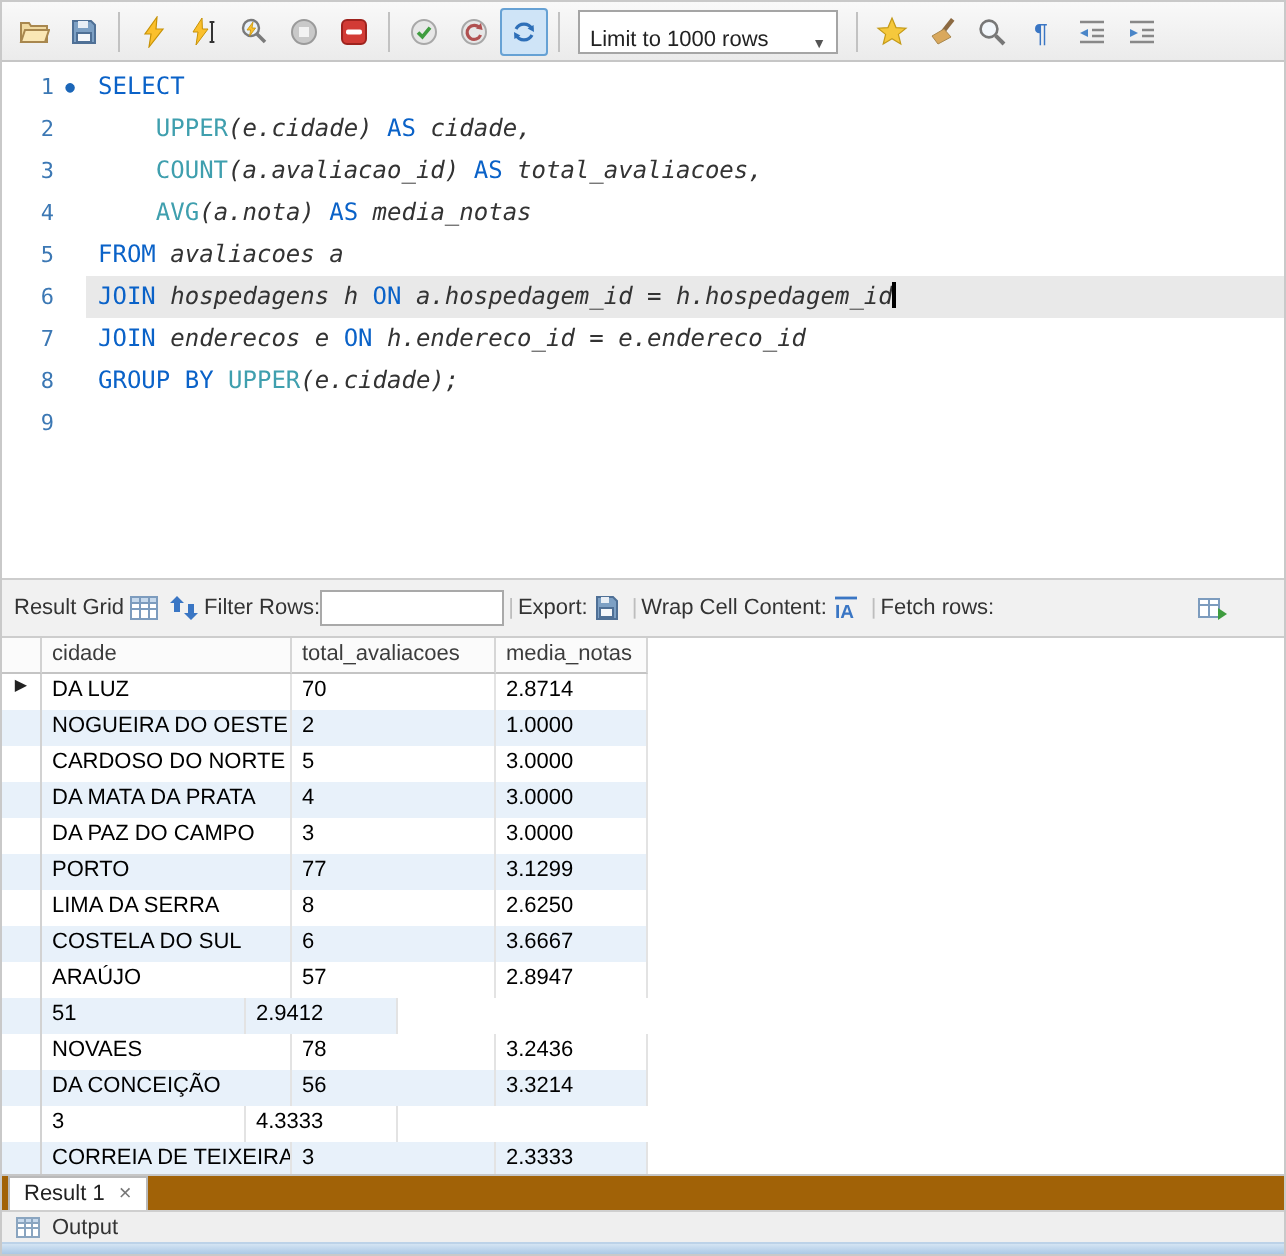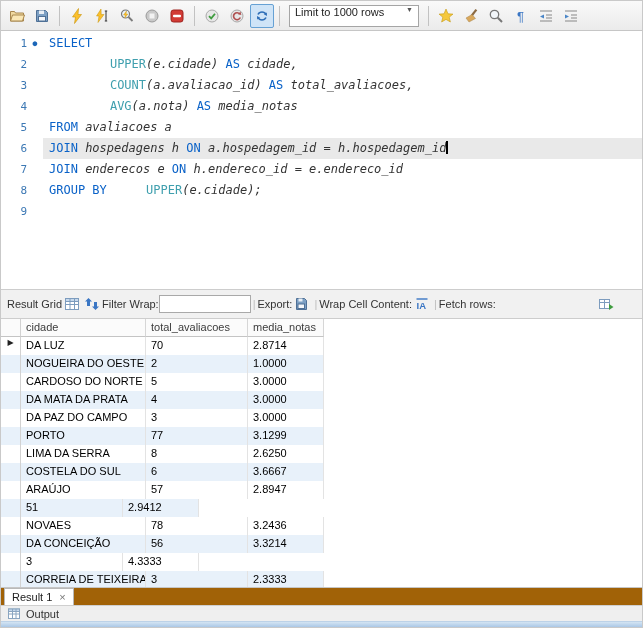--- a/index.html
+++ b/index.html
@@ -7,34 +7,34 @@
   body { font-family:"Liberation Sans", sans-serif; background:#fff; }
   .window { width:643px; height:628px; display:flex; flex-direction:column; border:1px solid #c9c9c9; background:#fff; }
 
   
   .toolbar { flex:0 0 30px; background:linear-gradient(#f9f9f9,#ebebeb); border-bottom:1px solid #c6c6c6;
              display:flex; align-items:center; padding:0 4px; gap:1px; }
   .tbtn { width:24px; height:24px; display:flex; align-items:center; justify-content:center;
           border:1px solid transparent; border-radius:2px; }
   .tbtn.active { background:#cfe4f7; border-color:#66a1d4; }
   .tsep { width:1px; height:20px; background:#c2c2c2; margin:0 4px; flex:0 0 1px; }
-  .dropdown { display:flex; align-items:flex-start; justify-content:space-between; height:22px; min-width:130px;
+  .dropdown { display:flex; align-items:flex-end; justify-content:space-between; height:22px; min-width:130px;
               background:#fff; border:1px solid #a5a5a5; font-size:11px; color:#222; padding:0 5px; margin:0 4px; }
   .dd-caret { font-size:7px; color:#555; margin-left:8px; }
 
   
   .editor { flex:0 0 258px; background:#fff; font-family:"DejaVu Sans Mono", monospace; font-size:12px;
             overflow:hidden; padding-top:2px; }
   .ed-line { display:flex; height:21px; line-height:21px; }
   .ln { flex:0 0 26px; text-align:right; color:var(--line-number,#3c78b4); font-size:11px; }
   .mk { flex:0 0 16px; text-align:center; color:#1b66b8; font-size:8px; line-height:21px; }
   .code { flex:1; white-space:pre; color:#333; padding-left:6px; }
   .code.current { background:var(--current-line-bg,#e9e9e9); }
   .kw { color:var(--keyword,#0a62c8); }
-  .fn { color:var(--function,#3f9fae);margin-left:32px; }
+  .fn { color:var(--function,#3f9fae); }
   .plain { color:#333;font-style:italic; }
   .cursor { display:inline-block; width:1.5px; height:13px; background:#000; vertical-align:-2px; }
 
   
   .rtoolbar { flex:0 0 30px; background:#f1f1f1; border-top:1px solid #cdcdcd; border-bottom:1px solid #cdcdcd;
               display:flex; align-items:center; font-size:11px; color:#333; padding:0 6px; gap:0; }
   .rt-icon { width:20px; height:20px; display:flex; align-items:center; justify-content:center; }
   .rt-sep { color:#bdbdbd; margin:0 2px; }
   .rt-input { width:92px; height:18px; border:1px solid #a9a9a9; font-size:11px; padding:0 3px; background:#fff; }
   .rt-spacer { flex:1; }
@@ -235,21 +235,21 @@
           <line x1="10.5" y1="2.5" x2="10.5" y2="13.5" stroke="#7d9cbe"></line>
           <line x1="1.5" y1="8.5" x2="14.5" y2="8.5" stroke="#7d9cbe"></line>
         </svg>
     </span>
     <span class="rt-icon">
       <svg width="16" height="16" viewBox="0 0 16 16">
           <polygon points="4.5,2 8,5.5 6,5.5 6,10 3,10 3,5.5 1,5.5" fill="#3a76c4"></polygon>
           <polygon points="11.5,14 8,10.5 10,10.5 10,6 13,6 13,10.5 15,10.5" fill="#3a76c4"></polygon>
         </svg>
     </span>
-    <span>Filter Wrap:</span>
+    <span>Filter Rows:</span>
     <input class="rt-input" type="text" value="" style="">
     <span class="rt-sep">|</span>
     <span>Export:</span>
     <span class="rt-icon">
       <svg width="16" height="16" viewBox="0 0 16 16">
           <path d="M2.5 2.5h8l2 2v9h-10z" fill="#7da0c4" stroke="#4f7096"></path>
           <rect x="4.5" y="2.5" width="4" height="3" fill="#e8eef5"></rect>
           <rect x="4" y="8" width="6.5" height="4.5" fill="#f5f7fa" stroke="#4f7096"></rect>
         </svg>
     </span>

